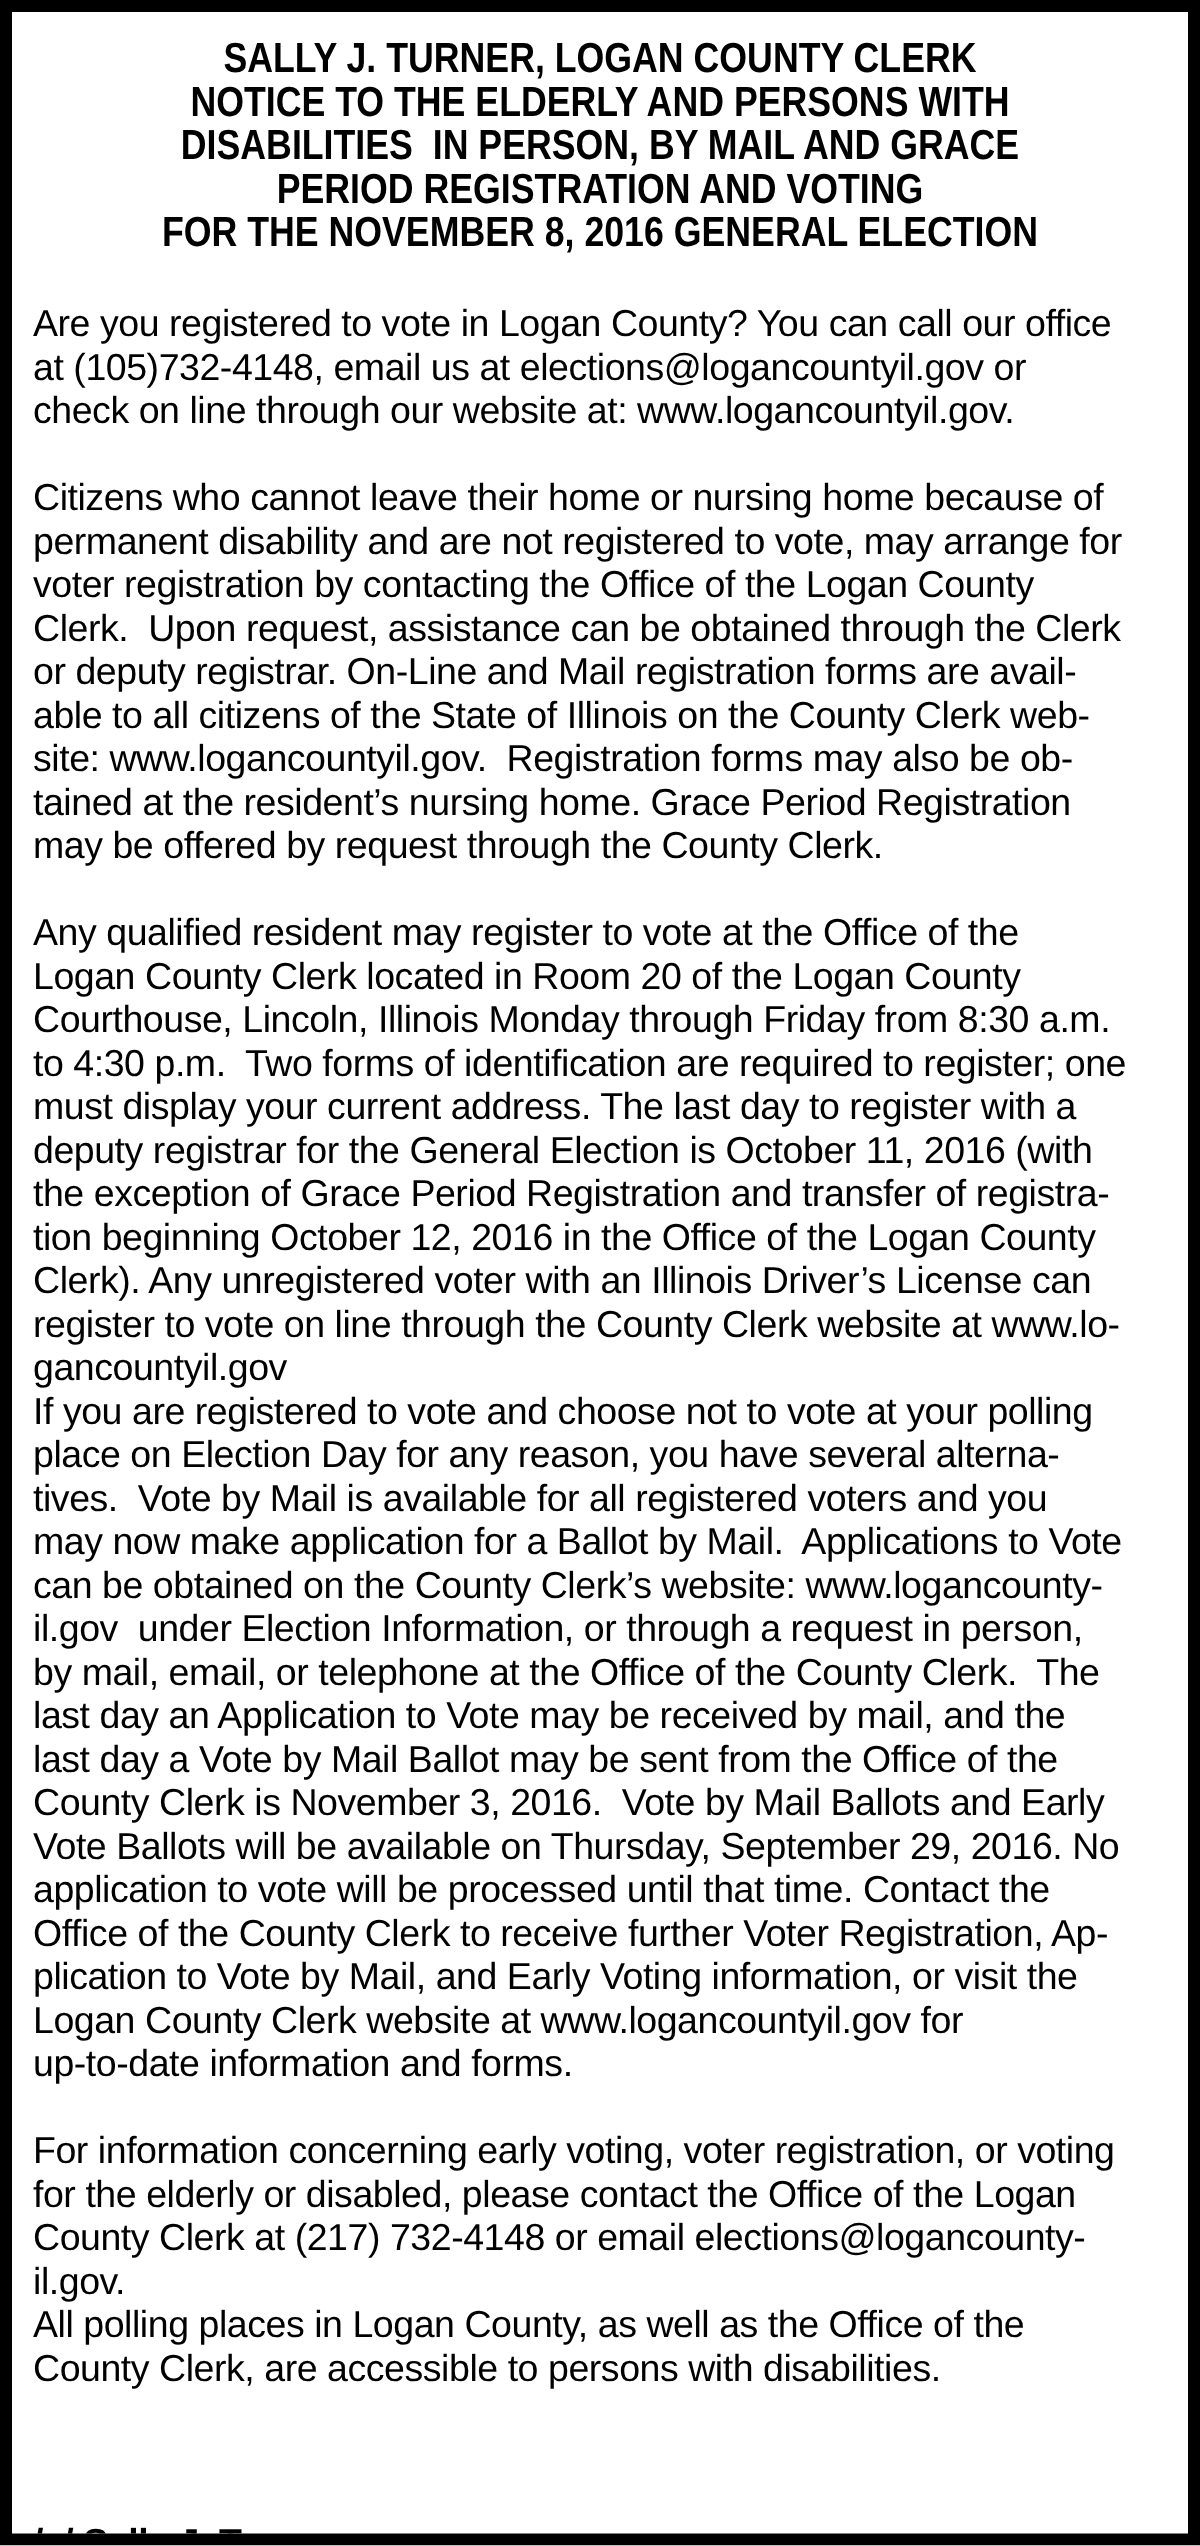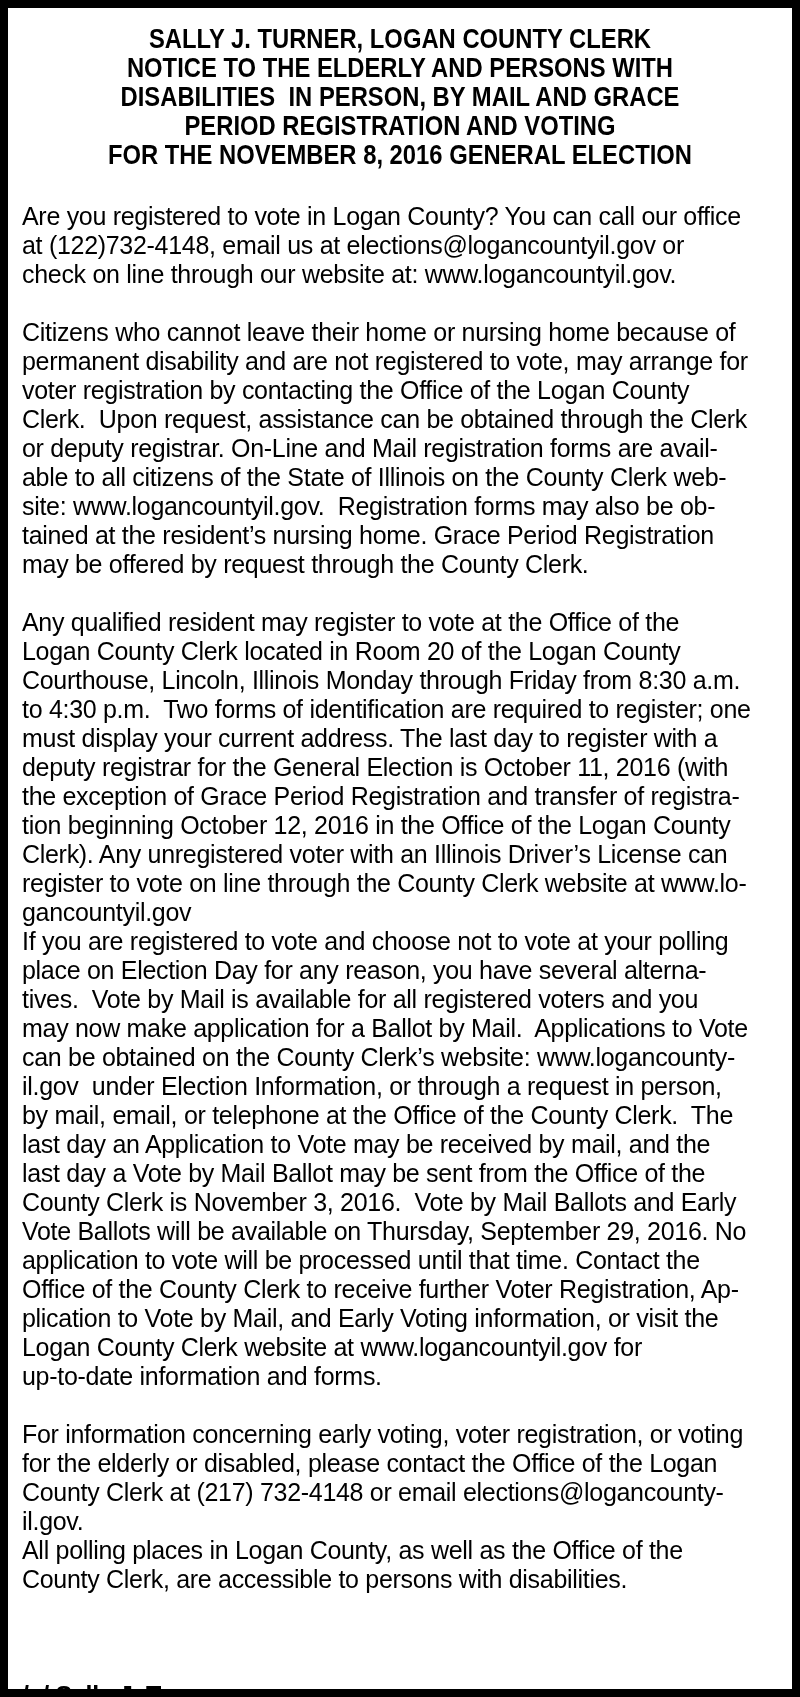--- a/index.html
+++ b/index.html
@@ -50,21 +50,21 @@
 
 <div class="page">
 
   <div class="headline">SALLY J. TURNER, LOGAN COUNTY CLERK
 NOTICE TO THE ELDERLY AND PERSONS WITH
 DISABILITIES  IN PERSON, BY MAIL AND GRACE
 PERIOD REGISTRATION AND VOTING
 FOR THE NOVEMBER 8, 2016 GENERAL ELECTION</div>
 
   <div class="para">Are you registered to vote in Logan County? You can call our office
-at (122)732-4148, email us at elections@logancountyil.gov or
+at (105)732-4148, email us at elections@logancountyil.gov or
 check on line through our website at: www.logancountyil.gov.</div>
 
   <div class="para">Citizens who cannot leave their home or nursing home because of
 permanent disability and are not registered to vote, may arrange for
 voter registration by contacting the Office of the Logan County
 Clerk.  Upon request, assistance can be obtained through the Clerk
 or deputy registrar. On-Line and Mail registration forms are avail-
 able to all citizens of the State of Illinois on the County Clerk web-
 site: www.logancountyil.gov.  Registration forms may also be ob-
 tained at the resident’s nursing home. Grace Period Registration

